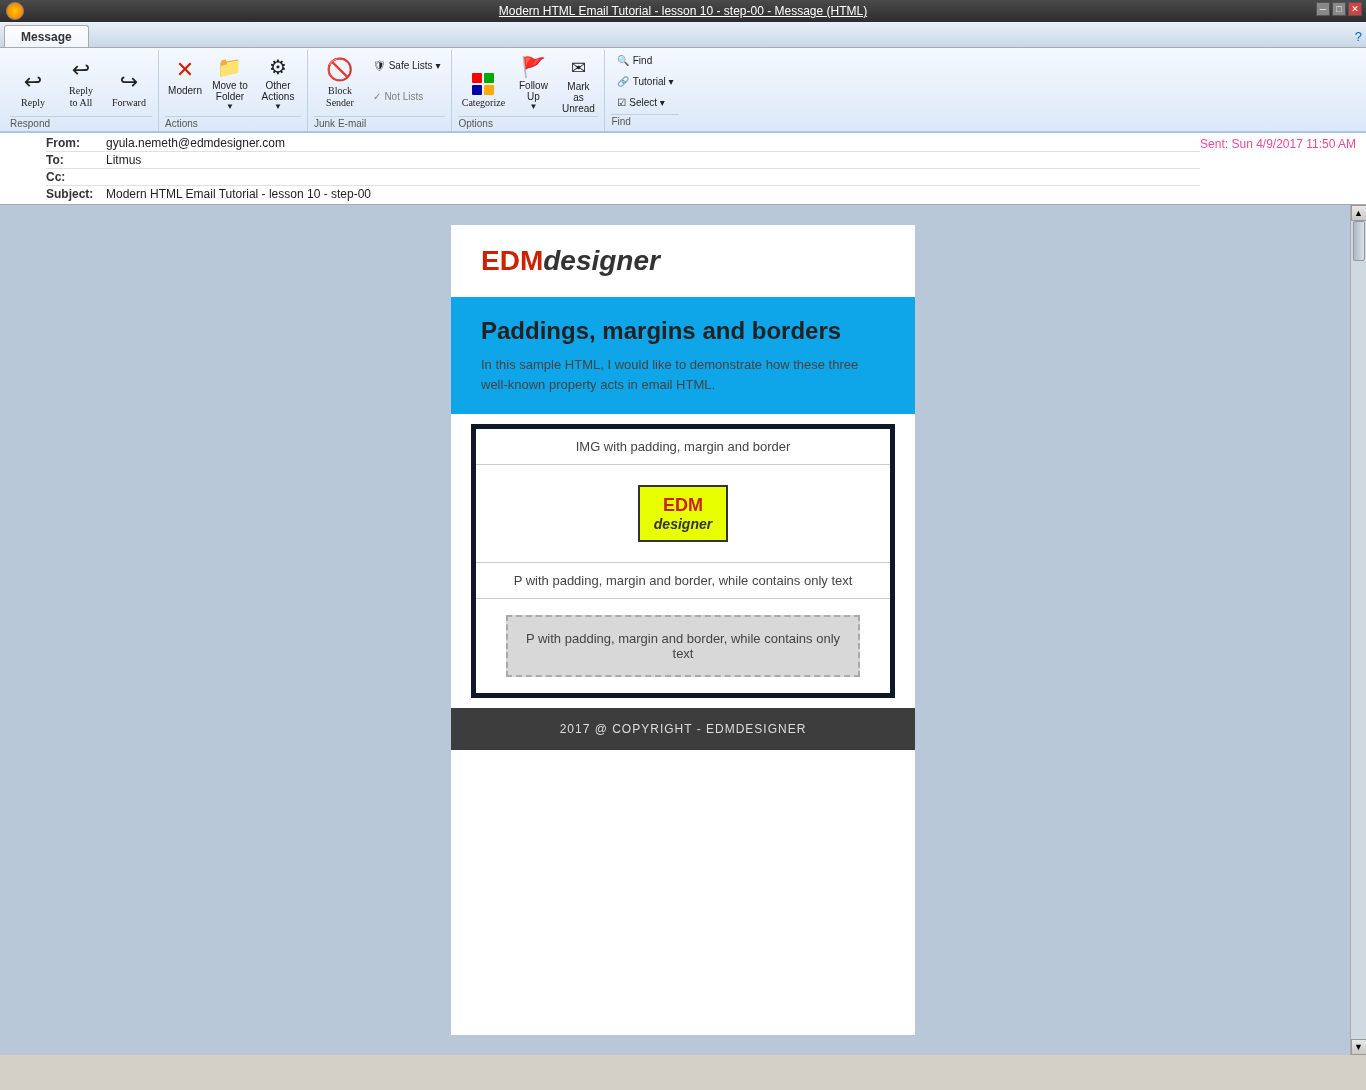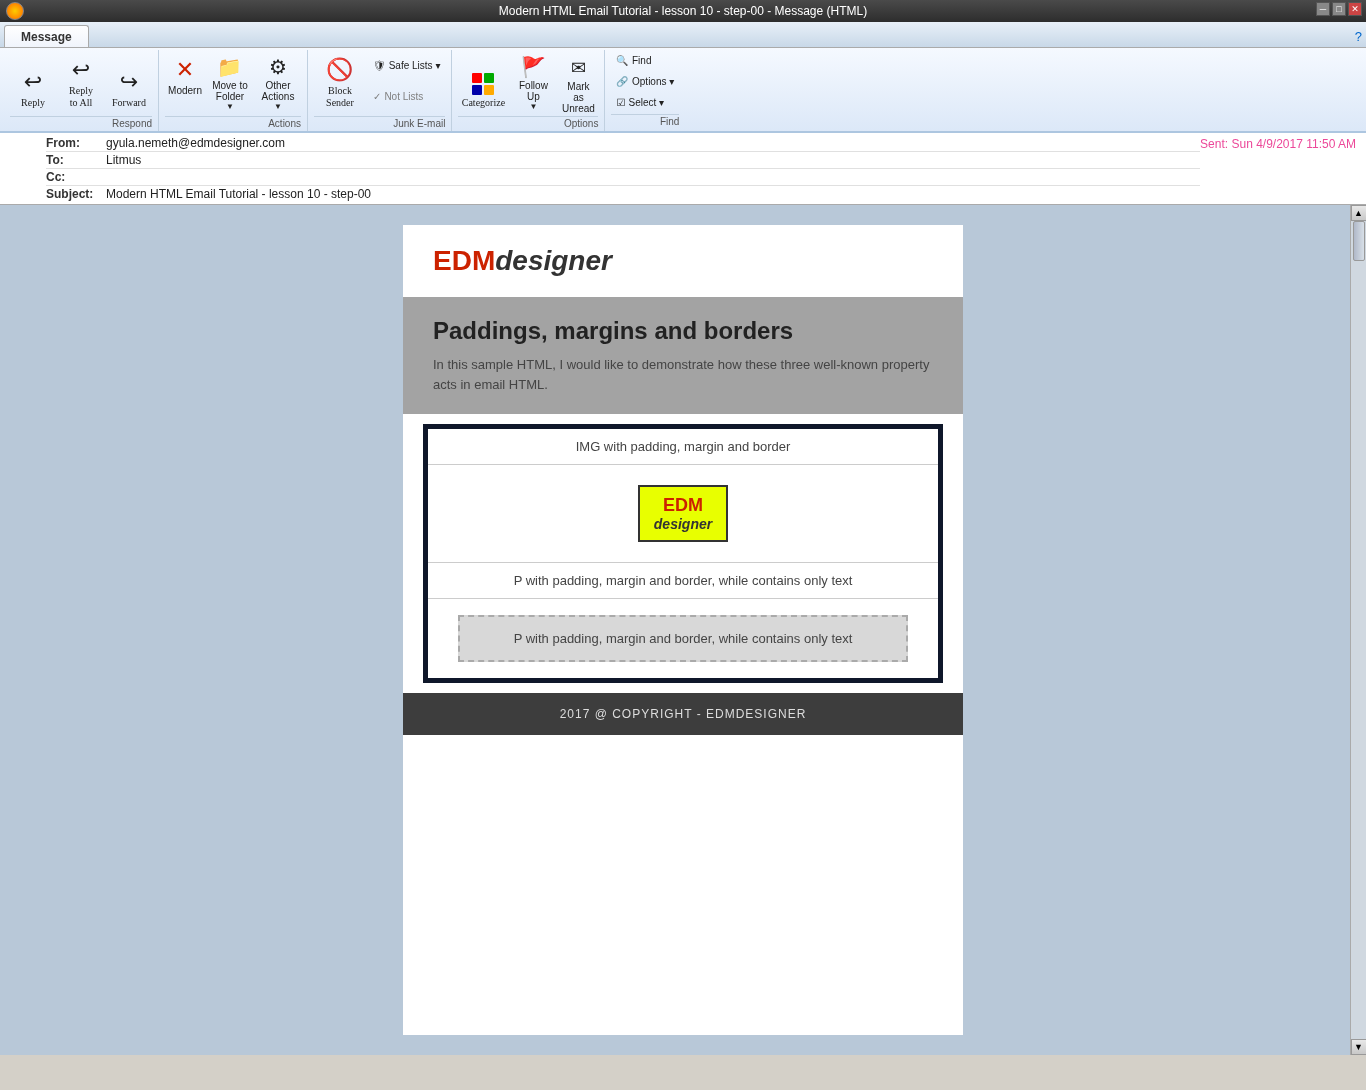--- a/index.html
+++ b/index.html
@@ -10,20 +10,21 @@
       background: linear-gradient(to bottom, #4a4a4a, #2d2d2d);
       color: #fff;
       font-size: 12px;
       text-align: center;
       padding: 3px 0;
       display: flex;
       align-items: center;
       justify-content: center;
       height: 22px;
       position: relative;
+      text-decoration: underline;
     }
     .title-bar-logo {
       position: absolute;
       left: 6px;
       top: 2px;
       width: 18px;
       height: 18px;
       background: radial-gradient(circle, #ffcc00, #ff6600);
       border-radius: 50%;
       border: 1px solid #888;
@@ -108,21 +109,21 @@
     .ribbon-group-buttons {
       display: flex;
       align-items: flex-end;
       gap: 2px;
       flex: 1;
       padding-bottom: 2px;
     }
     .ribbon-group-label {
       font-size: 10px;
       color: #555;
-      text-align: right;
+      text-align: left;
       padding: 1px 0 2px 0;
       width: 100%;
       border-top: 1px solid #c0d0e0;
       margin-top: 2px;
     }
 
     
     .rb-large {
       display: flex;
       flex-direction: column;
@@ -281,40 +282,40 @@
       width: 12px;
       height: 40px;
       background: linear-gradient(to right, #b0b8c8, #d8e0e8);
       border: 1px solid #999;
       border-radius: 2px;
     }
 
     
     .email-content {
       background: #fff;
-      width: 560px;
+      width: 464px;
       font-family: Arial, sans-serif;
     }
 
     
     .edm-logo-header {
       background: #fff;
       padding: 20px 30px;
       text-align: left;
     }
     .edm-logo-text {
       font-size: 28px;
       font-weight: bold;
     }
     .edm-logo-edm { color: #cc2200; font-style: normal; }
     .edm-logo-designer { color: #333; font-style: italic; font-weight: bold; }
 
     
     .edm-hero {
-      background: #a3a3a3;
+      background: #0ea5e9;
       padding: 20px 30px;
     }
     .edm-hero h1 {
       font-size: 24px;
       font-weight: bold;
       color: #222;
       margin-bottom: 10px;
     }
     .edm-hero p {
       font-size: 13px;
@@ -478,21 +479,21 @@
     </div>
 
     <div class="ribbon-group" style="min-width:80px;">
       <div class="find-group-col">
         <div class="rb-small">
           <span>🔍</span>
           <span>Find</span>
         </div>
         <div class="rb-small">
           <span>🔗</span>
-          <span>Options ▾</span>
+          <span>Tutorial ▾</span>
         </div>
         <div class="rb-small">
           <span>☑</span>
           <span>Select ▾</span>
         </div>
       </div>
       <div class="ribbon-group-label">Find</div>
     </div>
 
   </div>

